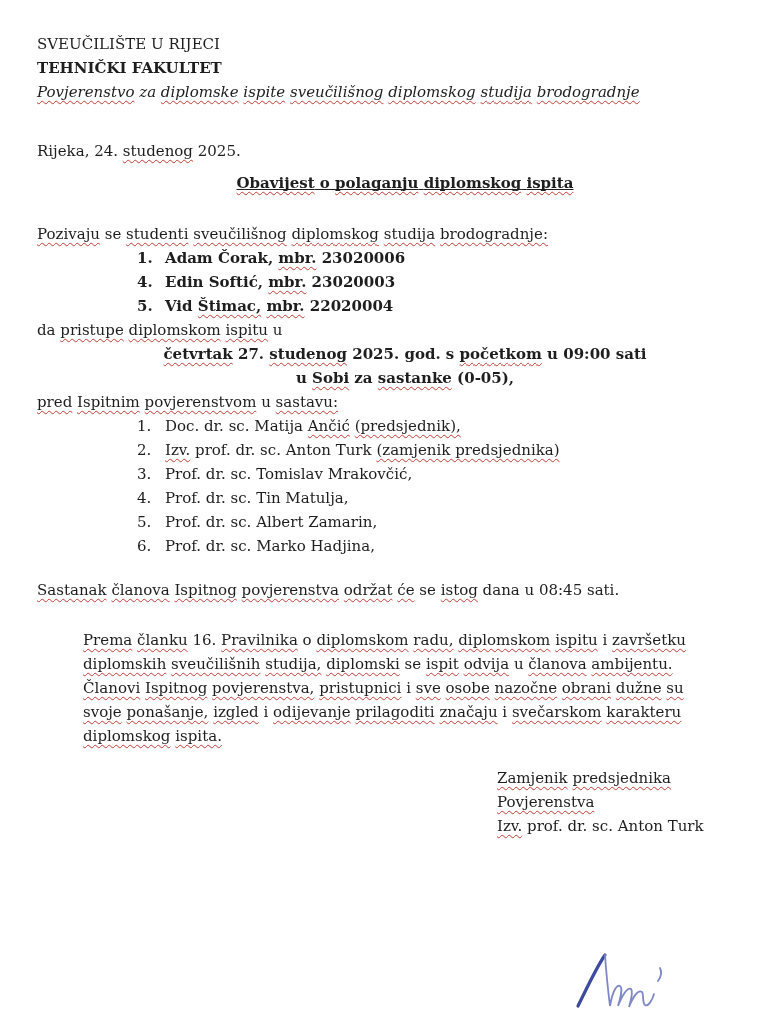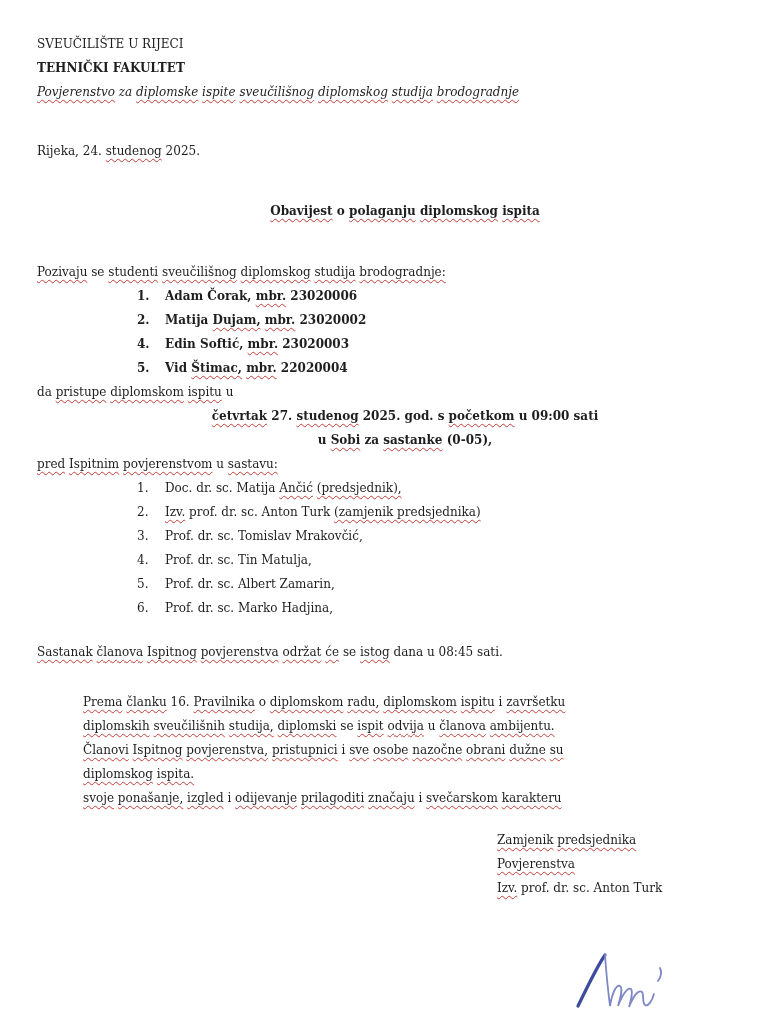--- a/index.html
+++ b/index.html
@@ -3,43 +3,43 @@
 <meta charset="utf-8">
 <style>
   html,body{margin:0;padding:0;background:#ffffff;}
   .page{
     position:relative;
     width:777px;height:1024px;
     box-sizing:border-box;
     background:var(--bg,#ffffff);
     padding:32px 26px 0 37px;
     font-family:"DejaVu Serif", serif;
-    font-size:12px;
+    font-size:15px;
     line-height:24px;
     color:var(--txt,#1e1e1e);
     overflow:hidden;
   }
   .line{min-height:24px;white-space:nowrap;}
   .bold{font-weight:bold;}
   .italic{font-style:italic;}
   .center{text-align:center;padding-left:22px;}
   .sq{
     text-decoration-line:underline;
     text-decoration-style:wavy;
     text-decoration-color:var(--sq,#c43c35);
     text-decoration-thickness:1px;
     text-underline-offset:3px;
     text-decoration-skip-ink:none;
   }
   .list{margin-left:100px;}
   .li{min-height:24px;white-space:nowrap;}
   .num{display:inline-block;width:28px;}
   .m-rijeka{margin-top:35px;}
-  .m-title{margin-top:36px;}
-  .m-intro{margin-top:37px;}
+  .m-title{margin-top:8px;text-decoration:underline;}
+  .m-intro{margin-top:27px;}
   .m-datetime{}
   .m-sastanak{margin-top:20px;}
   .m-para{margin-top:26px;margin-left:46px;}
   .sig{margin-left:460px;margin-top:18px;}
   .sig-draw{position:absolute;left:572px;top:946px;width:150px;height:78px;}
 </style>
 </head>
 <body>
 
 <div class="page">
@@ -49,21 +49,20 @@
   <div class="line italic"><span class="sq">Povjerenstvo</span><span> za </span><span class="sq">diplomske</span><span> </span><span class="sq">ispite</span><span> </span><span class="sq">sveučilišnog</span><span> </span><span class="sq">diplomskog</span><span> </span><span class="sq">studija</span><span> </span><span class="sq">brodogradnje</span></div>
 
   <div class="line m-rijeka"><span>Rijeka, 24. </span><span class="sq">studenog</span><span> 2025.</span></div>
 
   <div class="line bold center m-title"><span class="sq">Obavijest</span><span> o </span><span class="sq">polaganju</span><span> </span><span class="sq">diplomskog</span><span> </span><span class="sq">ispita</span></div>
 
   <div class="line m-intro"><span class="sq">Pozivaju</span><span> se </span><span class="sq">studenti</span><span> </span><span class="sq">sveučilišnog</span><span> </span><span class="sq">diplomskog</span><span> </span><span class="sq">studija</span><span> </span><span class="sq">brodogradnje:</span></div>
 
   <div class="list bold">
       <div class="li"><span class="num">1.</span><span><span>Adam Čorak, </span><span class="sq">mbr.</span><span> 23020006</span></span></div>
-      <div class="li"><span class="num">2.</span><span><span>Matija </span><span class="sq">Dujam,</span><span> </span><span class="sq">mbr.</span><span> 23020002</span></span></div>
       <div class="li"><span class="num">4.</span><span><span>Edin Softić, </span><span class="sq">mbr.</span><span> 23020003</span></span></div>
       <div class="li"><span class="num">5.</span><span><span>Vid </span><span class="sq">Štimac,</span><span> </span><span class="sq">mbr.</span><span> 22020004</span></span></div>
     </div>
 
   <div class="line"><span>da </span><span class="sq">pristupe</span><span> </span><span class="sq">diplomskom</span><span> </span><span class="sq">ispitu</span><span> u</span></div>
 
   <div class="line bold center m-datetime"><span class="sq">četvrtak</span><span> 27. </span><span class="sq">studenog</span><span> 2025. god. s </span><span class="sq">početkom</span><span> u 09:00 sati</span></div>
   <div class="line bold center"><span>u </span><span class="sq">Sobi</span><span> za </span><span class="sq">sastanke</span><span> (0-05),</span></div>
 
   <div class="line"><span class="sq">pred</span><span> </span><span class="sq">Ispitnim</span><span> </span><span class="sq">povjerenstvom</span><span> u </span><span class="sq">sastavu:</span></div>
@@ -76,22 +75,22 @@
       <div class="li"><span class="num">5.</span><span><span>Prof. dr. sc. Albert Zamarin,</span></span></div>
       <div class="li"><span class="num">6.</span><span><span>Prof. dr. sc. Marko Hadjina,</span></span></div>
     </div>
 
   <div class="line m-sastanak"><span class="sq">Sastanak</span><span> </span><span class="sq">članova</span><span> </span><span class="sq">Ispitnog</span><span> </span><span class="sq">povjerenstva</span><span> </span><span class="sq">održat</span><span> </span><span class="sq">će</span><span> se </span><span class="sq">istog</span><span> dana u 08:45 sati.</span></div>
 
   <div class="para m-para">
       <div class="line"><span class="sq">Prema</span><span> </span><span class="sq">članku</span><span> 16. </span><span class="sq">Pravilnika</span><span> o </span><span class="sq">diplomskom</span><span> </span><span class="sq">radu,</span><span> </span><span class="sq">diplomskom</span><span> </span><span class="sq">ispitu</span><span> i </span><span class="sq">završetku</span></div>
       <div class="line"><span class="sq">diplomskih</span><span> </span><span class="sq">sveučilišnih</span><span> </span><span class="sq">studija,</span><span> </span><span class="sq">diplomski</span><span> se </span><span class="sq">ispit</span><span> </span><span class="sq">odvija</span><span> u </span><span class="sq">članova</span><span> </span><span class="sq">ambijentu.</span></div>
       <div class="line"><span class="sq">Članovi</span><span> </span><span class="sq">Ispitnog</span><span> </span><span class="sq">povjerenstva,</span><span> </span><span class="sq">pristupnici</span><span> i </span><span class="sq">sve</span><span> </span><span class="sq">osobe</span><span> </span><span class="sq">nazočne</span><span> </span><span class="sq">obrani</span><span> </span><span class="sq">dužne</span><span> </span><span class="sq">su</span></div>
+      <div class="line"><span class="sq">svoje</span><span> </span><span class="sq">ponašanje,</span><span> </span><span class="sq">izgled</span><span> i </span><span class="sq">odijevanje</span><span> </span><span class="sq">prilagoditi</span><span> </span><span class="sq">značaju</span><span> i </span><span class="sq">svečarskom</span><span> </span><span class="sq">karakteru</span></div>
       <div class="line"><span class="sq">diplomskog</span><span> </span><span class="sq">ispita.</span></div>
-      <div class="line"><span class="sq">svoje</span><span> </span><span class="sq">ponašanje,</span><span> </span><span class="sq">izgled</span><span> i </span><span class="sq">odijevanje</span><span> </span><span class="sq">prilagoditi</span><span> </span><span class="sq">značaju</span><span> i </span><span class="sq">svečarskom</span><span> </span><span class="sq">karakteru</span></div>
     </div>
 
   <div class="sig">
     <div class="line"><span class="sq">Zamjenik</span><span> </span><span class="sq">predsjednika</span></div>
     <div class="line"><span class="sq">Povjerenstva</span></div>
     <div class="line"><span class="sq">Izv.</span><span> prof. dr. sc. Anton Turk</span></div>
   </div>
 
   <div class="sig-draw">
     <svg width="150" height="78" viewBox="0 0 150 78" aria-hidden="true">

